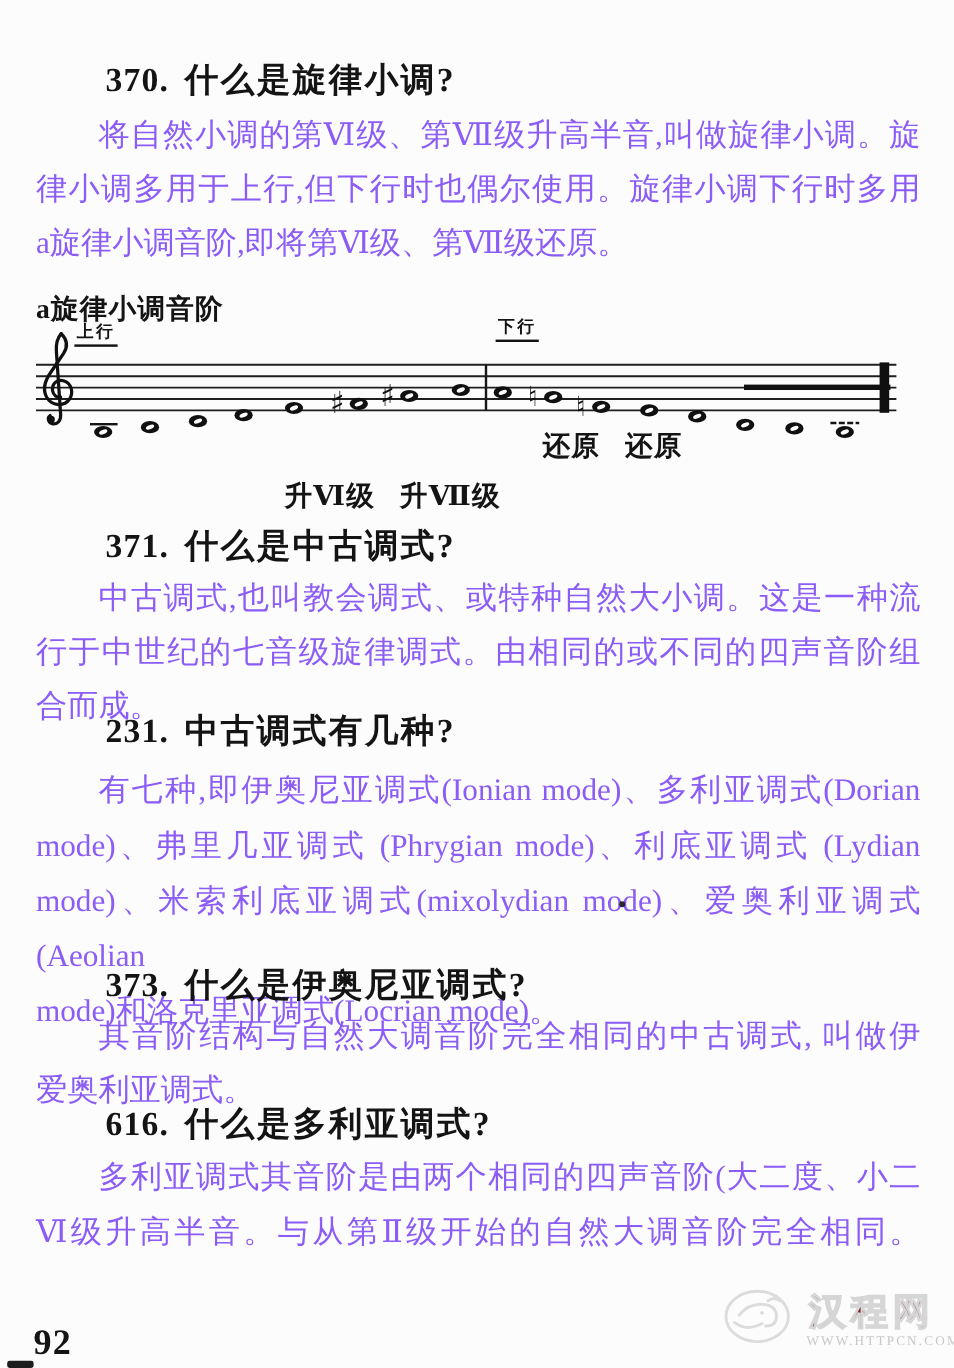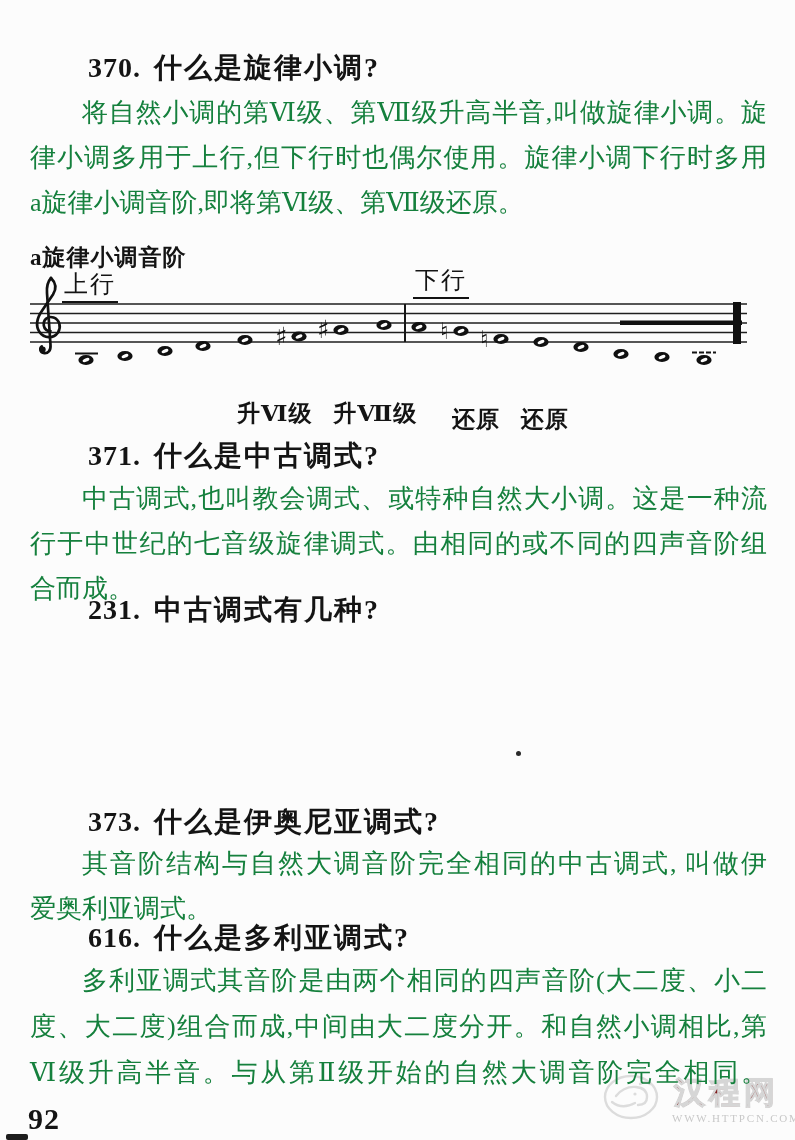--- a/index.html
+++ b/index.html
@@ -16,50 +16,50 @@
   .qh{
     position:absolute;left:88px;margin:0;
     font-size:28px;line-height:36px;font-weight:bold;
     letter-spacing:2px;z-index:2;white-space:nowrap;
   }
   .qh .q-num{margin-right:13px;letter-spacing:1px;}
 
   
   .para{
     position:absolute;left:30px;width:737px;z-index:2;
-    font-size:26px;color:#15803d;
+    font-size:26px;color:#8b5cf6;
   }
   .jline{
     display:block;line-height:45px;
     text-align:justify;text-align-last:justify;
     white-space:normal;
   }
   .lh46 .jline{line-height:46px;}
   .jline.indent{text-indent:52px;}
   .jline.last{text-align-last:left;}
 
   
   .score{position:absolute;left:0;top:240px;width:795px;height:158px;z-index:2;}
   .score-caption{
     position:absolute;left:30px;top:2px;
     font-size:23px;font-weight:bold;letter-spacing:1px;
   }
   .dir-label{
-    position:absolute;font-size:24px;font-weight:normal;letter-spacing:2px;
+    position:absolute;font-size:14px;font-weight:bold;letter-spacing:2px;
     border-bottom:2px solid #121212;padding:0 2px 1px 2px;
   }
   .dir-asc{left:62px;top:28px;}
   .dir-desc{left:413px;top:24px;}
   .staff-svg{position:absolute;left:30px;top:30px;}
   .deg-label{
     position:absolute;font-size:23px;font-weight:bold;
     letter-spacing:1px;word-spacing:14px;white-space:nowrap;
   }
   .deg-raised{left:237px;top:118px;margin-top:40px;}
-  .deg-restored{left:452px;top:116px;margin-top:48px;}
+  .deg-restored{left:452px;top:116px;}
 
   
   .page-number{
     position:absolute;left:28px;top:1102px;
     font-size:30px;font-weight:bold;z-index:2;letter-spacing:1px;
   }
   .corner-smudge{
     position:absolute;left:6px;top:1134px;width:22px;height:6px;
     background:#1d1d1d;border-radius:2px;z-index:2;
   }
@@ -215,31 +215,36 @@
   </div>
 
   <h2 class="qh" style="top:438px"><span class="q-num">371.</span><span class="q-text">什么是中古调式?</span></h2>
   <div class="para" style="top:476px">
     <div class="jline indent">中古调式,也叫教会调式、或特种自然大小调。这是一种流</div>
     <div class="jline">行于中世纪的七音级旋律调式。由相同的或不同的四声音阶组</div>
     <div class="jline last">合而成。</div>
   </div>
 
   <h2 class="qh" style="top:592px"><span class="q-num">231.</span><span class="q-text">中古调式有几种?</span></h2>
+  <div class="para lh46" style="top:636px">
+    <div class="jline indent">有七种,即伊奥尼亚调式(Ionian mode)、多利亚调式(Dorian</div>
+    <div class="jline">mode)、弗里几亚调式 (Phrygian mode)、利底亚调式 (Lydian</div>
+    <div class="jline">mode)、米索利底亚调式(mixolydian mode)、爱奥利亚调式(Aeolian</div>
+    <div class="jline last">mode)和洛克里亚调式(Locrian mode)。</div>
+  </div>
 
   <h2 class="qh" style="top:804px"><span class="q-num">373.</span><span class="q-text">什么是伊奥尼亚调式?</span></h2>
   <div class="para" style="top:841px">
     <div class="jline indent">其音阶结构与自然大调音阶完全相同的中古调式, 叫做伊</div>
     <div class="jline last">爱奥利亚调式。</div>
   </div>
 
   <h2 class="qh" style="top:920px"><span class="q-num">616.</span><span class="q-text">什么是多利亚调式?</span></h2>
   <div class="para lh46" style="top:958px">
     <div class="jline indent">多利亚调式其音阶是由两个相同的四声音阶(大二度、小二</div>
-    <div class="jline">度、大二度)组合而成,中间由大二度分开。和自然小调相比,第</div>
     <div class="jline">Ⅵ级升高半音。与从第Ⅱ级开始的自然大调音阶完全相同。</div>
   </div>
 
   <div class="page-number">92</div>
   <div class="corner-smudge"></div>
   <div class="speck"></div>
 
   <div class="watermark">
     <svg class="wm-logo" width="60" height="50" viewBox="0 0 60 50">
       <g stroke="#dcdcdc" stroke-width="2.4" fill="none" stroke-linecap="round">

